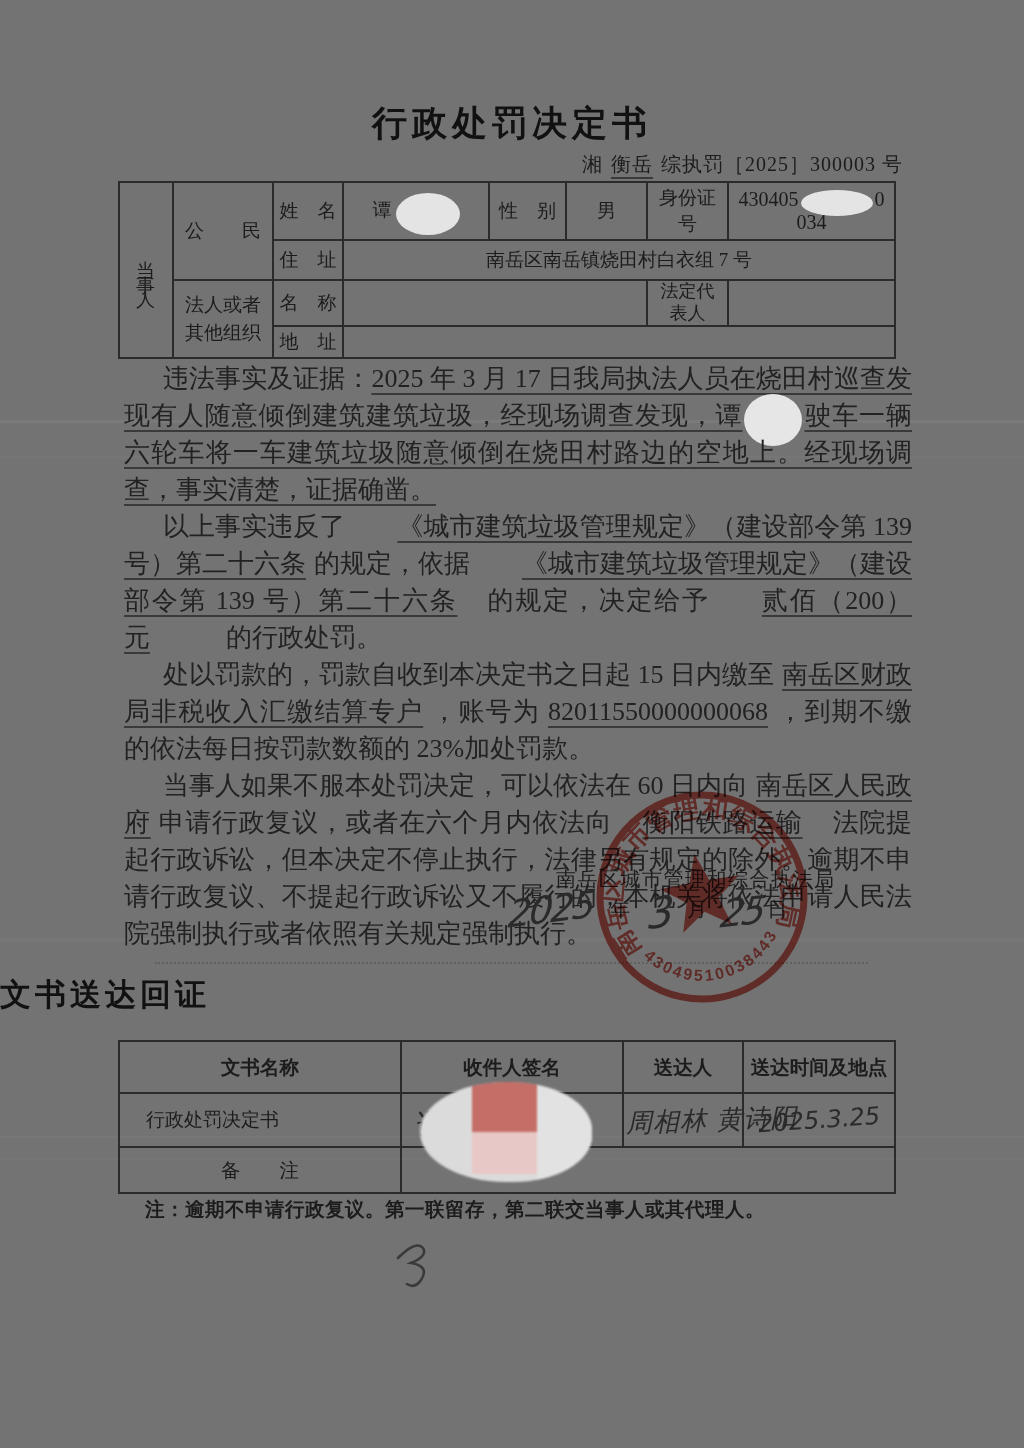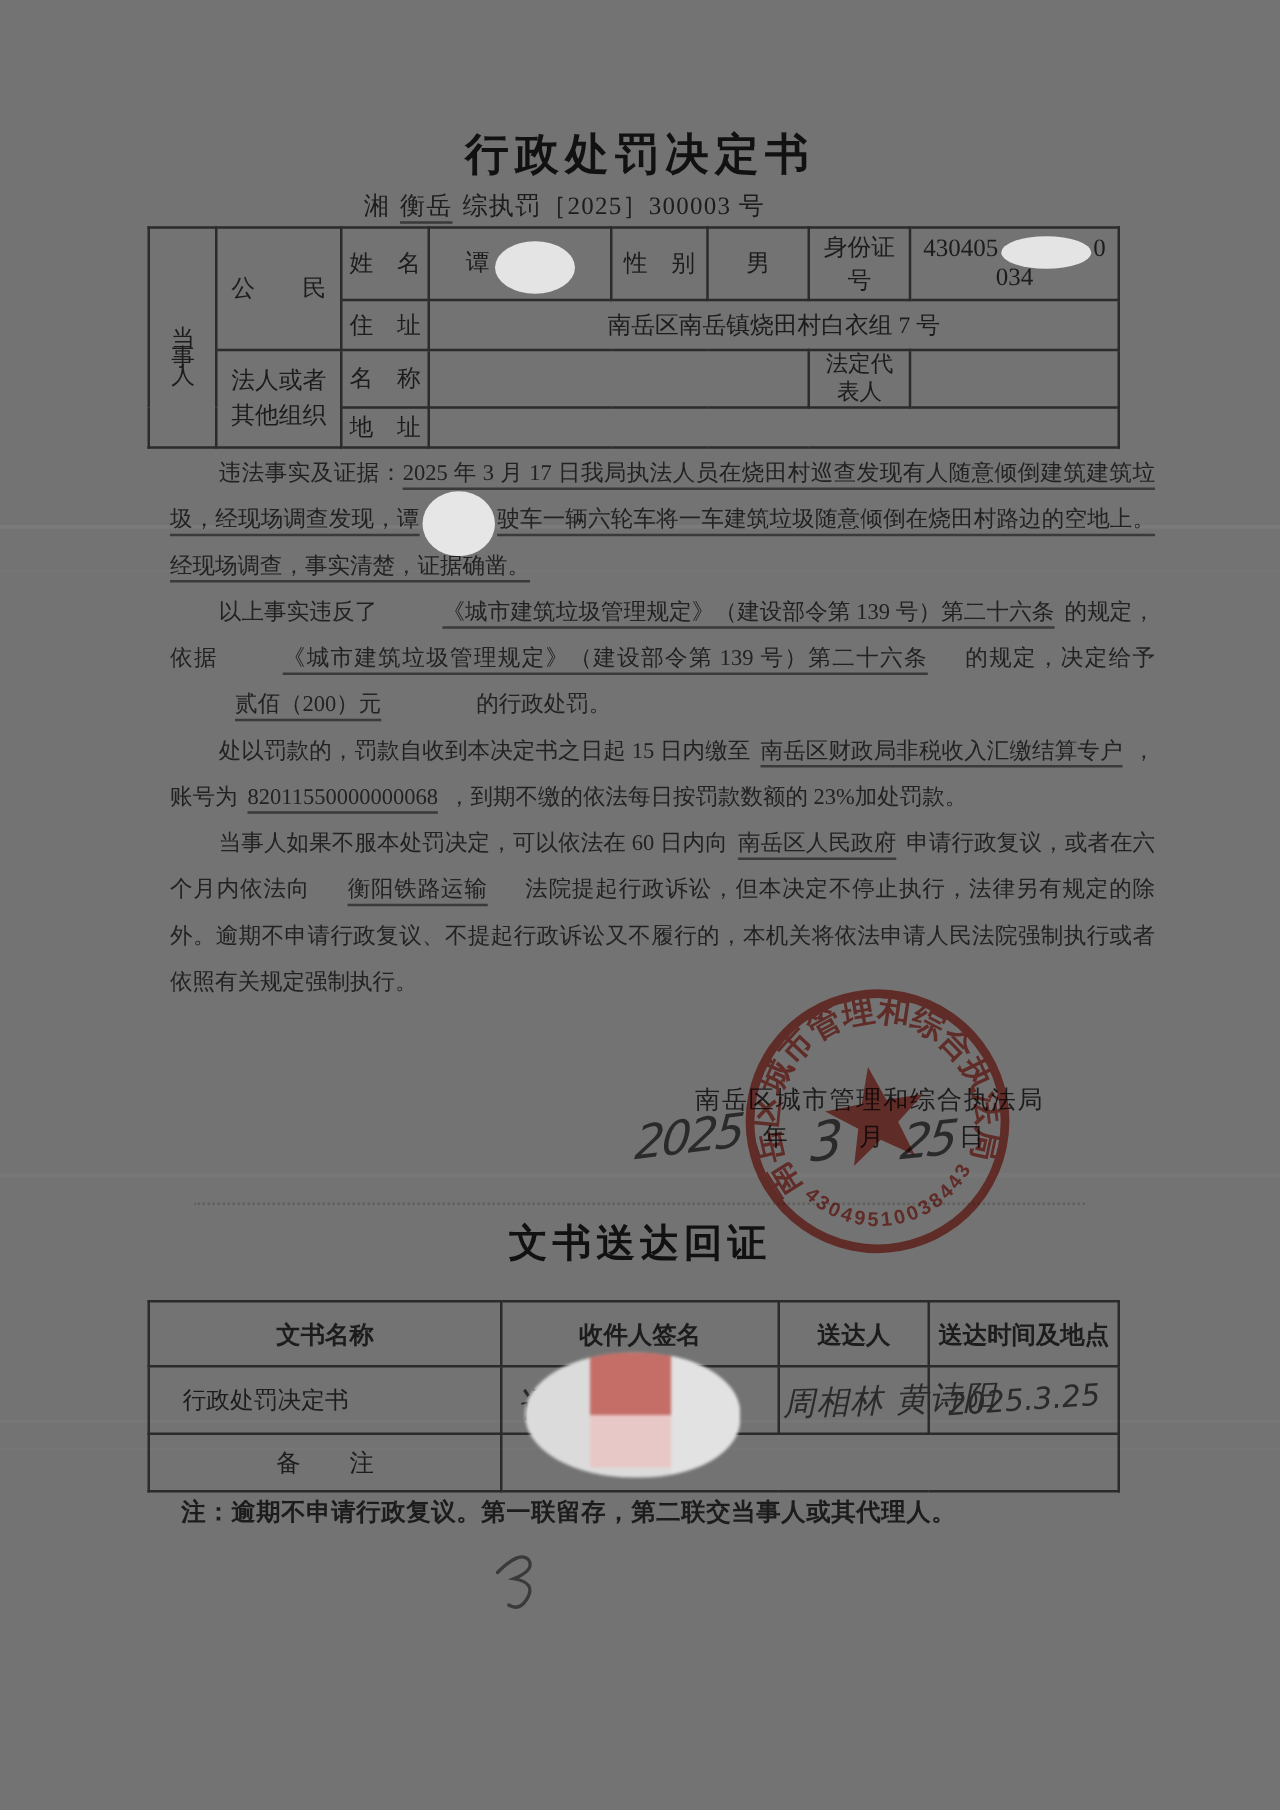--- a/index.html
+++ b/index.html
@@ -8,21 +8,21 @@
     background:#737373; overflow:hidden;
     font-family:"Liberation Serif", serif; color:#1c1c1c;
   }
   
   .doc-title {
     position:absolute; top:100px; left:0; width:100%; text-align:center;
     font-size:35px; font-weight:bold; letter-spacing:5px;
     font-family:"Liberation Sans", sans-serif; color:#111;
   }
   .doc-no {
-    position:absolute; top:151px; left:0; width:903px; text-align:center;
+    position:absolute; top:151px; left:0; width:903px; text-align:right;
     font-size:20px; letter-spacing:1px;
   }
   .fill {
     text-decoration:underline; text-underline-offset:6px;
     text-decoration-thickness:1.5px; text-decoration-color:#3a3a3a;
   }
   .pl-lg{padding-left:52px}.pr-xl{padding-right:76px}
   .pl-md{padding-left:30px}.pr-md{padding-right:30px}
   .pl-sm{padding-left:8px}.pr-sm{padding-right:8px}
   
@@ -46,41 +46,41 @@
   .mosaic {
     position:absolute; left:18px; top:-12px; width:172px; height:100px;
     border-radius:50% 48% 46% 50%; background:#dbdbdb; overflow:hidden;
     filter:blur(1.2px); z-index:3;
   }
   .mosaic .m-red  { position:absolute; left:30%; top:0;   width:38%; height:50%; background:#c05a52; opacity:.85; }
   .mosaic .m-pink { position:absolute; left:30%; top:50%; width:38%; height:42%; background:#e8c8c6; }
   .mosaic .m-gray { position:absolute; left:68%; top:0;   width:32%; height:100%; background:#e2e2e2; }
   
   .body-text {
-    position:absolute; left:136px; top:360px; width:788px;
-    font-size:18px; line-height:37px; text-align:justify; color:#222;
+    position:absolute; left:124px; top:360px; width:788px;
+    font-size:26px; line-height:37px; text-align:justify; color:#222;
   }
   .body-text p { margin:0; text-indent:39px; }
   
   .agency-line { position:absolute; left:556px; top:866px; font-size:20px; letter-spacing:1.5px; }
   .date-line { position:absolute; left:508px; top:888px; display:flex; align-items:center; font-size:20px; }
   .hand { font-family:"DejaVu Sans", sans-serif; font-style:italic; color:#2a2a2a; }
   .hand-year  { font-size:37px; transform:rotate(-7deg) skewX(-12deg); margin-right:12px; letter-spacing:-2px; }
   .hand-month { font-size:42px; transform:rotate(-9deg) skewX(-10deg); margin:0 8px -6px 14px; }
   .hand-day   { font-size:38px; transform:rotate(-6deg) skewX(-14deg); margin:0 0 -4px 10px; letter-spacing:-3px; }
   .date-label { margin:0 4px; }
   
   .stamp {
     position:absolute; left:588px; top:783px; width:228px; height:228px;
     opacity:.88; mix-blend-mode:multiply; transform:rotate(-10deg); z-index:5;
   }
   
   .dotted-sep { position:absolute; left:155px; top:962px; width:713px; border-top:2.5px dotted #606060; }
   .receipt-title {
-    position:absolute; top:974px; left:0; width:100%; text-align:center;
+    position:absolute; top:974px; left:0; width:100%; text-align:left;
     font-size:31px; font-weight:bold; letter-spacing:4px;
     font-family:"Liberation Sans", sans-serif; color:#111;
   }
   .docname-cell { text-align:left; padding-left:26px; font-size:19px; }
   .sig-cell { position:relative; }
   .sig-hand { position:absolute; left:12px; top:10px; font-size:30px; transform:rotate(-10deg); z-index:1; }
   .deliverer-hand { display:inline-block; white-space:nowrap; font-size:26px; transform:rotate(-2deg); letter-spacing:1px; }
   .time-hand { display:inline-block; white-space:nowrap; font-size:24px; transform:rotate(-4deg); }
   .footnote { position:absolute; left:145px; top:1196px; font-size:19.5px; font-weight:600; letter-spacing:.5px; }
   

